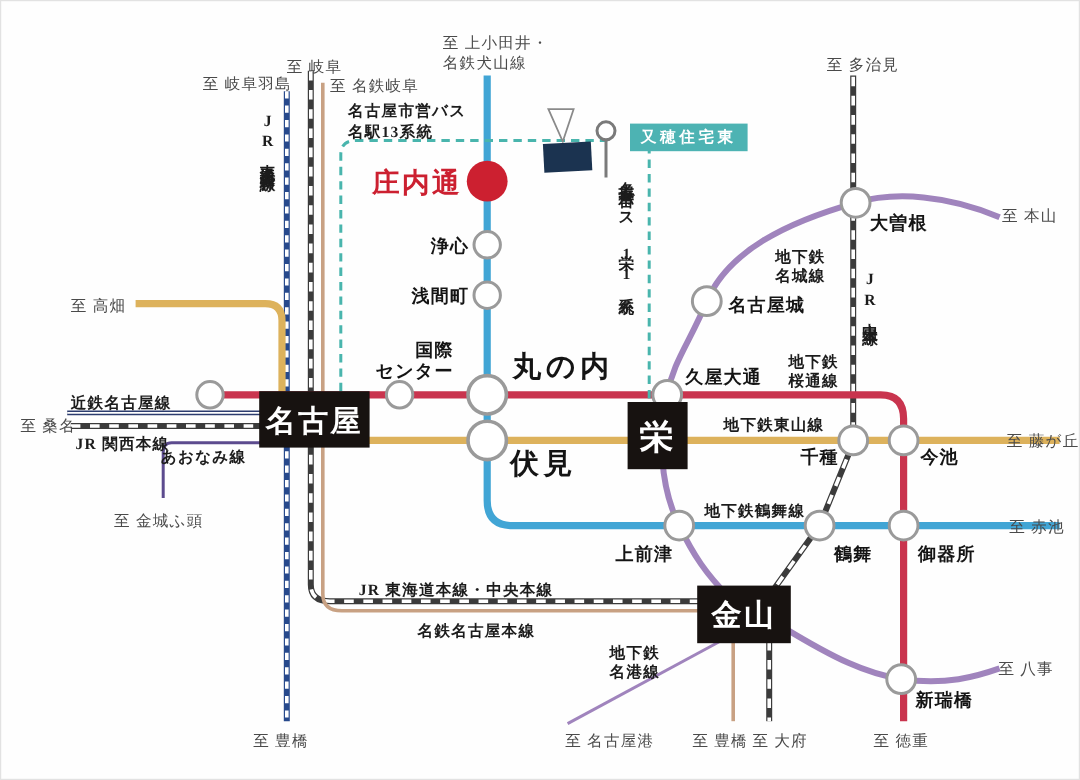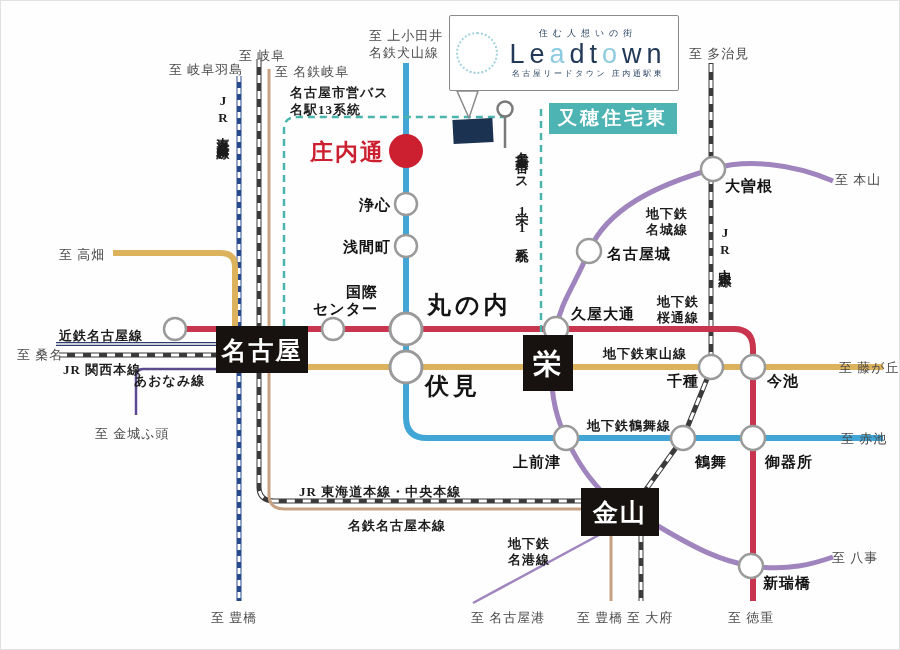--- a/index.html
+++ b/index.html
@@ -33,22 +33,22 @@
     width:38px; height:38px; border:2px dotted #9fd2dc; border-radius:50%;
     flex:0 0 auto;
   }
   .callout-col { display:flex; flex-direction:column; align-items:center; flex:1; }
   .tagline { font-size:9px; color:#27415f; letter-spacing:5px; white-space:nowrap; }
   .brand { font-family:"Liberation Sans", sans-serif; font-size:27px; color:#223a57;
            letter-spacing:5px; line-height:1.05; font-weight:500; }
   .brand .lt-blue { color:#8ecbe0; }
   .brand-sub { font-size:8px; color:#27415f; letter-spacing:2.5px; white-space:nowrap; }
   .badge {
-    position:absolute; left:548px; top:102px; background:#4db3b3; color:#fff;
-    font-family:"Liberation Serif", serif; font-size:19px; font-weight:bold;
+    position:absolute; left:524px; top:102px; background:#4db3b3; color:#fff;
+    font-family:"Liberation Serif", serif; font-size:13px; font-weight:bold;
     letter-spacing:3px; padding:2px 9px 3px 9px; z-index:3; white-space:nowrap;
   }
 </style>
 </head>
 <body>
 
 <div class="map-wrap">
 
 <svg width="900" height="650" viewBox="0 0 900 650">
 
@@ -209,24 +209,16 @@
   <text class="edge-label" x="831" y="561">至 八事</text>
 
   <polygon points="456,90 477,90 468,117" fill="#ffffff" stroke="#8a8a8a" stroke-width="1.5"></polygon>
   <rect x="452" y="118" width="40" height="24" fill="#1b3350" transform="rotate(-3 472 130)"></rect>
   <g>
     <circle cx="504" cy="108" r="7.5" fill="#fff" stroke="#7a7a7a" stroke-width="2.5"></circle>
     <line x1="504" y1="116" x2="504" y2="147" stroke="#7a7a7a" stroke-width="2.5"></line>
   </g>
 </svg>
 
-<div class="callout">
-  <div class="logo-ring"></div>
-  <div class="callout-col">
-    <div class="tagline">住む人想いの街</div>
-    <div class="brand"><span>L</span><span>e</span><span class="lt-blue">a</span><span>d</span><span>t</span><span class="lt-blue">o</span><span>w</span><span>n</span></div>
-    <div class="brand-sub">名古屋リードタウン 庄内通駅東</div>
-  </div>
+
+<div class="badge">又穂住宅東</div>
+
 </div>
 
-<div class="badge">又穂住宅東</div>
-
-</div>
-
 </body></html>

